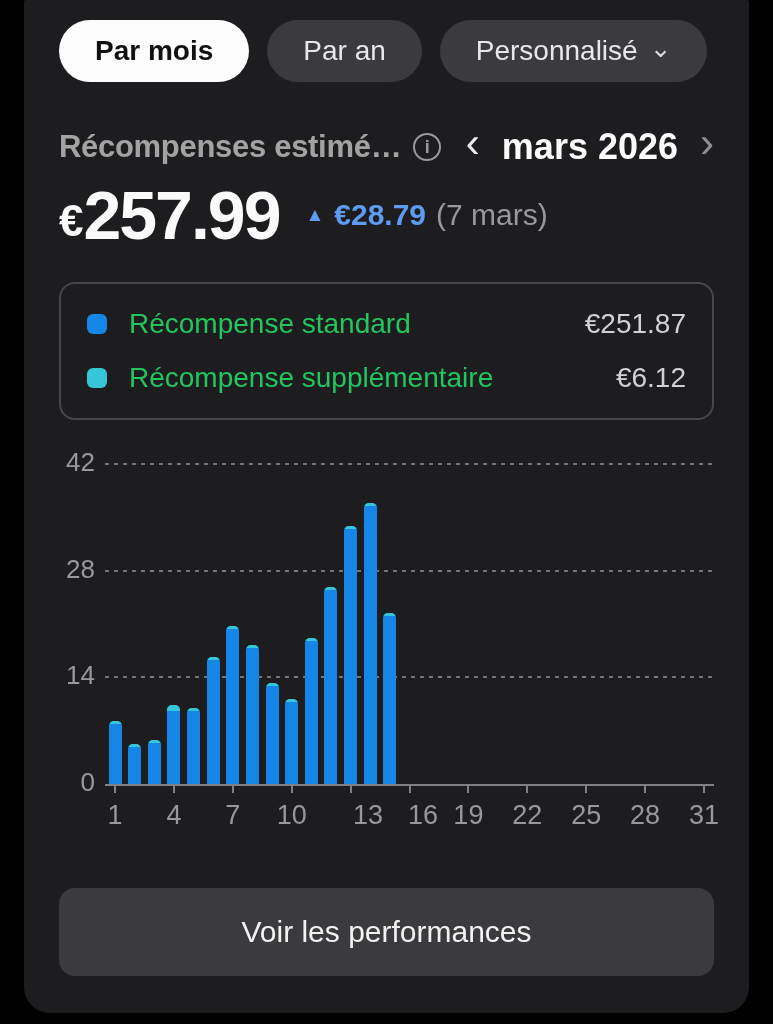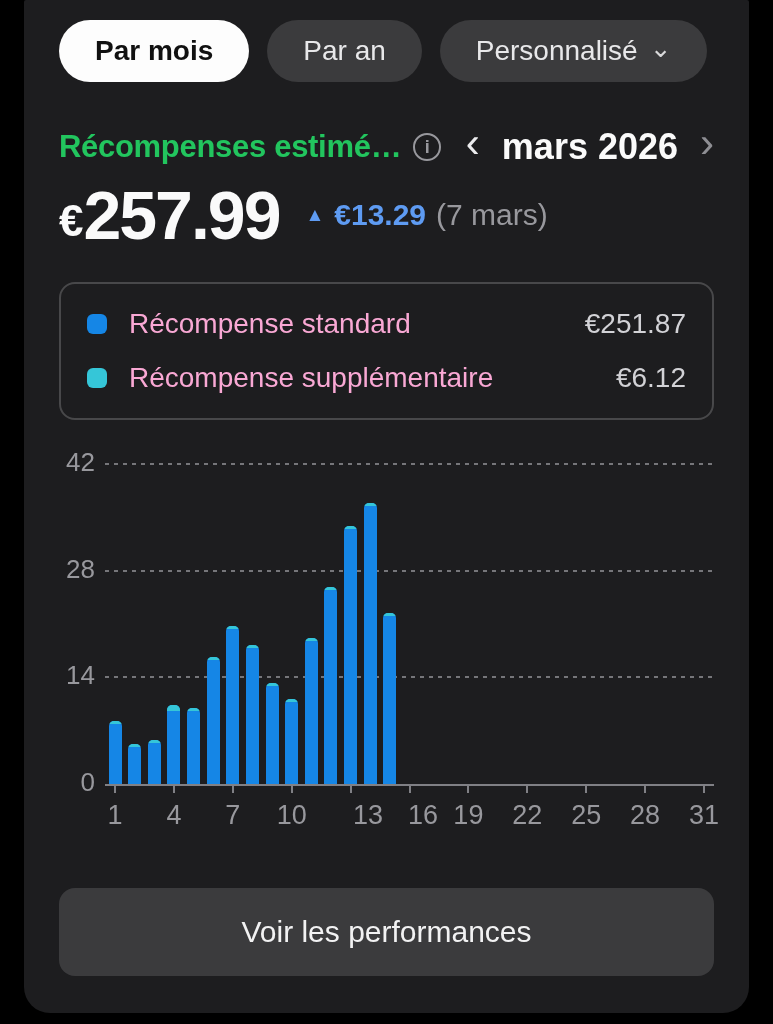--- a/index.html
+++ b/index.html
@@ -11,21 +11,21 @@
   
   .tabs { display:flex; gap:18px; margin-top:20px; }
   .pill { height:62px; border-radius:31px; background:#3b3b3d; color:#e8e8ea;
           font-size:28px; font-weight:500; border:none; padding:0 36px;
           display:flex; align-items:center; gap:12px; font-family:inherit; cursor:pointer; }
   .pill.selected { background:#fdfdfd; color:#111; font-weight:600; }
   .pill .chev-down { font-size:26px; color:#d9d9db; line-height:1; transform:translateY(-3px); }
 
   
   .title-row { display:flex; align-items:center; margin-top:44px; }
-  .page-title { font-size:31px; font-weight:700; color:#22c55e; letter-spacing:-.3px;
+  .page-title { font-size:31px; font-weight:700; color:#a3a3a3; letter-spacing:-.3px;
                 max-width:400px; white-space:nowrap; overflow:hidden;text-align:right; }
   .info { width:28px; height:28px; border:2px solid #98989d; border-radius:50%;
           color:#98989d; font-size:18px; font-weight:600; display:flex; align-items:center;
           justify-content:center; margin-left:12px; flex:0 0 auto; cursor:pointer; }
   .month-nav { margin-left:auto; display:flex; align-items:center; gap:22px; }
   .chev-l, .chev-r { font-size:42px; line-height:28px; font-weight:400; cursor:pointer;
                      transform:translateY(-4px); }
   .chev-l { color:#ececee; }
   .chev-r { color:#8e8e93; }
   .month { font-size:36px; font-weight:600; color:#fafafa; }
@@ -38,21 +38,21 @@
   .tri { color:#5e9bf2; font-size:19px; }
   .delta { color:#5e9bf2; font-size:30px; font-weight:600; }
   .note { color:#98989d; font-size:30px; }
   .period { margin-top:20px; font-size:29px; color:#98989d; }
 
   
   .legend-card { margin-top:28px; border:2px solid #48484a; border-radius:16px;
                  padding:24px 26px; display:flex; flex-direction:column; gap:22px; }
   .legend-row { display:flex; align-items:center; }
   .swatch { width:20px; height:20px; border-radius:6px; margin-right:22px; flex:0 0 auto; }
-  .legend-label { font-size:28px; color:#f9a8d4; }
+  .legend-label { font-size:28px; color:#22c55e; }
   .legend-value { margin-left:auto; font-size:28px; color:#d2d2d6; }
 
   
   .chart-wrap { margin-top:46px; padding-left:46px; position:relative; height:378px; }
   .plot { position:relative; height:320px; border-bottom:2px solid #808085; }
   .gridline { position:absolute; left:0; right:0; height:2px;
               background:repeating-linear-gradient(90deg,#76767a 0 4px,transparent 4px 9px); }
   .ylab { position:absolute; left:-46px; width:36px; text-align:right;
           font-size:26px; color:#98989d; }
   .bar { position:absolute; bottom:0; border-radius:5px 5px 0 0; overflow:hidden; cursor:pointer; }
@@ -88,21 +88,21 @@
       <span class="month">mars 2026</span>
       <span class="chev-r">›</span>
     </div>
   </div>
 
   <div class="amount-row">
     <span class="cur">€</span>
     <span class="amt">257.99</span>
     <span class="delta-group">
       <span class="tri">▲</span>
-      <span class="delta">€13.29</span>
+      <span class="delta">€28.79</span>
       <span class="note">(7 mars)</span>
     </span>
   </div>
 
 
   <div class="legend-card">
     <div class="legend-row">
       <span class="swatch" style="background: rgb(21, 134, 230);"></span>
       <span class="legend-label">Récompense standard</span>
       <span class="legend-value">€251.87</span>

